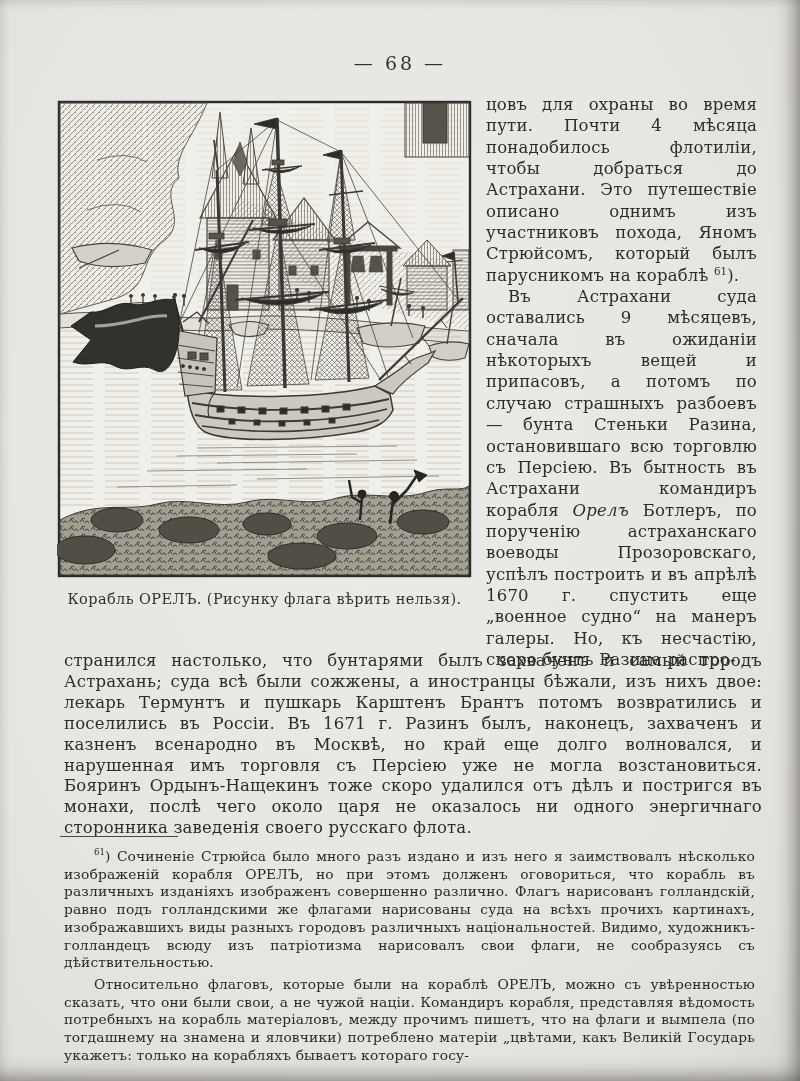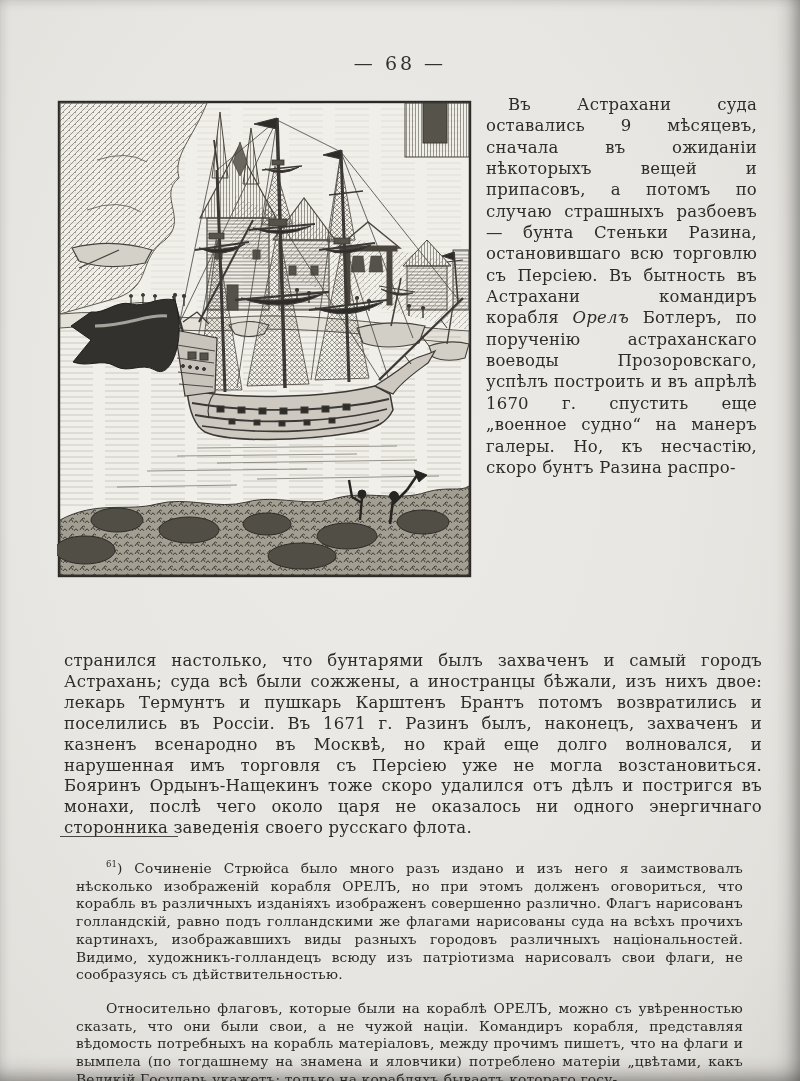--- a/index.html
+++ b/index.html
@@ -49,21 +49,21 @@
   .main-text p{margin:0;}
   .fn-rule{
     position:absolute;left:60px;top:836px;width:118px;height:0;
     border-top:1.6px solid #4a4845;
   }
   .footnotes{
     position:absolute;left:60px;top:844px;width:699px;
     font-size:13.8px;line-height:17.7px;text-align:justify;
     letter-spacing:.15px;color:#2b2927;
   }
-  .footnotes p{margin:16px;text-indent:30px;}
+  .footnotes p{margin:4px;text-indent:30px;}
   sup.fnref{font-size:62%;vertical-align:super;letter-spacing:0;line-height:0;}
   i.shipname{}
 </style>
 </head>
 <body>
 
 <div class="scan">
 
   <div class="page-number">— 68 —</div>
 
@@ -301,22 +301,24 @@
           <circle cx="305" cy="394" r="4"></circle>
           <path d="M305,398 L303,420 M305,403 L295,397 M295,397 L292,380" stroke-width="2.4" fill="none"></path>
           <circle cx="337" cy="396" r="4.5"></circle>
           <path d="M336,400 L333,424 M336,404 L350,390 M350,390 L361,374" stroke-width="2.6" fill="none"></path>
           <polygon points="357,370 370,375 362,382"></polygon>
         </g>
       </g>
     </svg>
   </div>
 
+  <div class="caption-1">Корабль ОРЕЛЪ. (Рисунку флага вѣрить нельзя).</div>
 
   <div class="right-col">
+    <p><span>цовъ для охраны во время пути. Почти 4 мѣсяца понадобилось флотиліи, чтобы добраться до Астрахани. Это путешествіе описано однимъ изъ участниковъ похода, Яномъ Стрюйсомъ, который былъ парусникомъ на кораблѣ </span><sup class="fnref">61</sup><span>).</span></p>
     <p class="indent"><span>Въ Астрахани суда оставались 9 мѣсяцевъ, сначала въ ожиданіи нѣкоторыхъ вещей и припасовъ, а потомъ по случаю страшныхъ разбоевъ — бунта Стеньки Разина, остановившаго всю торговлю съ Персіею. Въ бытность въ Астрахани командиръ корабля </span><i class="shipname">Орелъ</i><span> Ботлеръ, по порученію астраханскаго воеводы Прозоровскаго, успѣлъ построить и въ апрѣлѣ 1670 г. спустить еще „военное судно“ на манеръ галеры. Но, къ несчастію, скоро бунтъ Разина распро-</span></p>
   </div>
 
   <div class="main-text">
     <p>странился настолько, что бунтарями былъ захваченъ и самый городъ Астрахань; суда всѣ были сожжены, а иностранцы бѣжали, изъ нихъ двое: лекарь Термунтъ и пушкарь Карштенъ Брантъ потомъ возвратились и поселились въ Россіи. Въ 1671 г. Разинъ былъ, наконецъ, захваченъ и казненъ всенародно въ Москвѣ, но край еще долго волновался, и нарушенная имъ торговля съ Персіею уже не могла возстановиться. Бояринъ Ордынъ-Нащекинъ тоже скоро удалился отъ дѣлъ и постригся въ монахи, послѣ чего около царя не оказалось ни одного энергичнаго сторонника заведенія своего русскаго флота.</p>
   </div>
 
   <div class="fn-rule"></div>
   <div class="footnotes">
     <p><sup class="fnref">61</sup><span>) Сочиненіе Стрюйса было много разъ издано и изъ него я заимствовалъ нѣсколько изображеній корабля ОРЕЛЪ, но при этомъ долженъ оговориться, что корабль въ различныхъ изданіяхъ изображенъ совершенно различно. Флагъ нарисованъ голландскій, равно подъ голландскими же флагами нарисованы суда на всѣхъ прочихъ картинахъ, изображавшихъ виды разныхъ городовъ различныхъ національностей. Видимо, художникъ-голландецъ всюду изъ патріотизма нарисовалъ свои флаги, не сообразуясь съ дѣйствительностью.</span></p>

